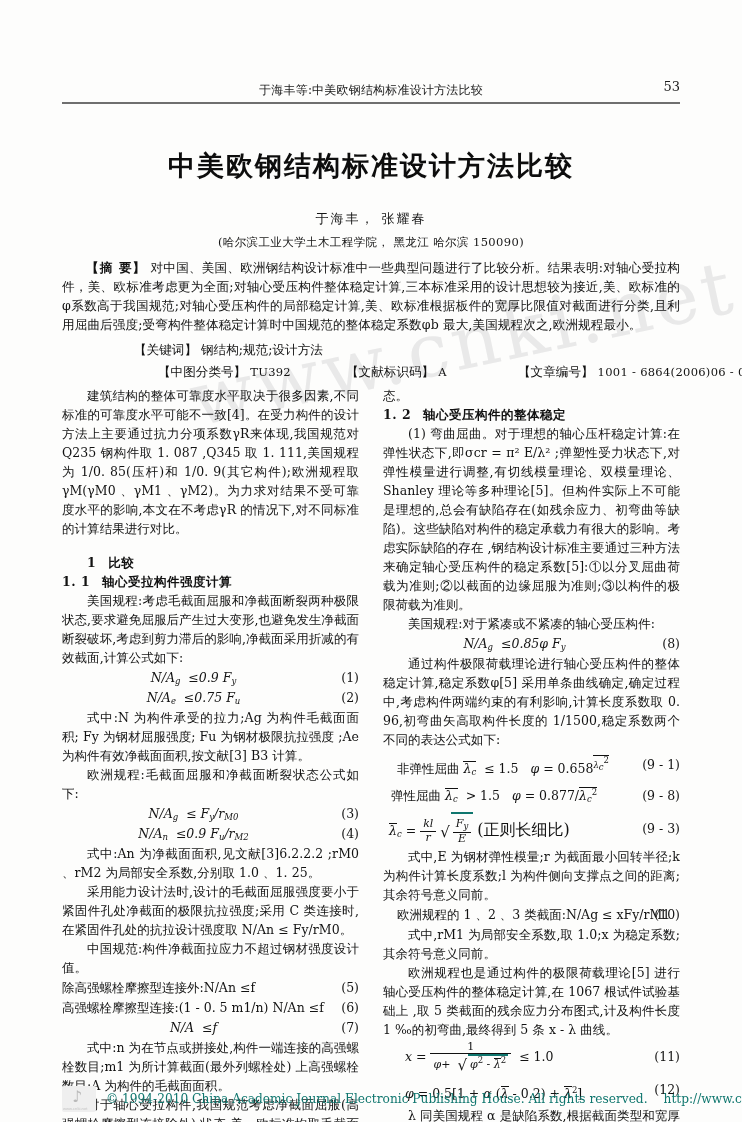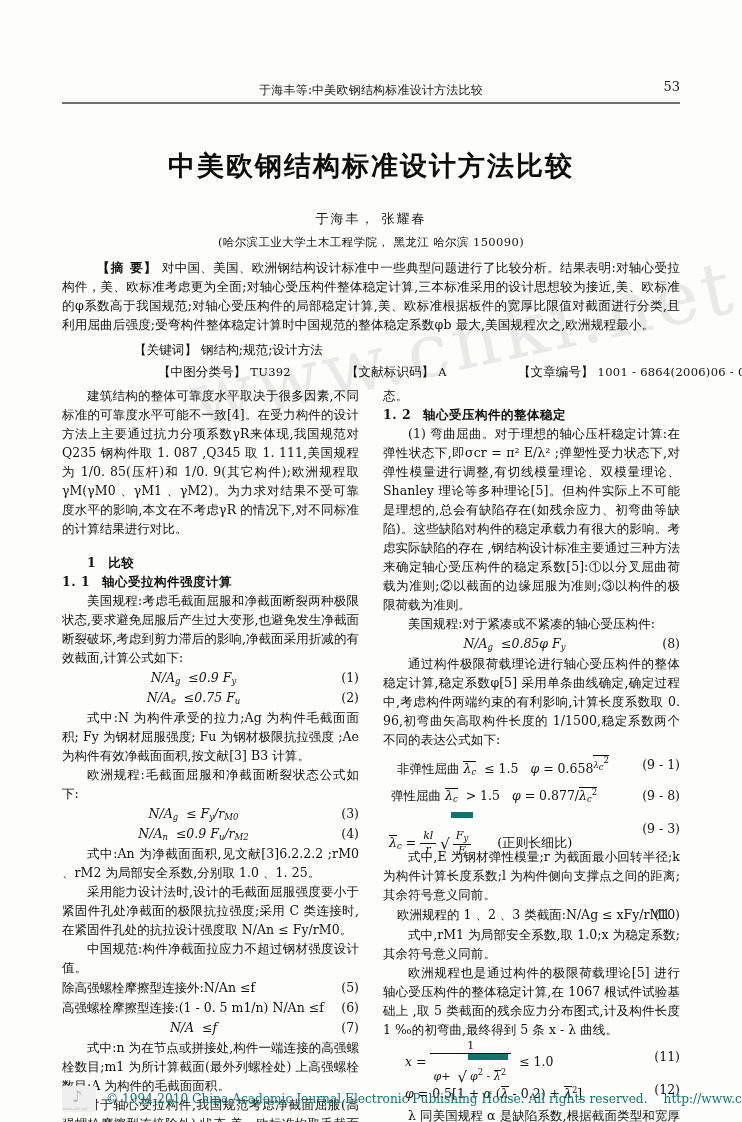--- a/index.html
+++ b/index.html
@@ -112,21 +112,20 @@
     font-size: 12.6px;
     line-height: 1.52;
     text-align: justify;
     text-indent: 24px;
     color: #121212;
     letter-spacing: 0.1px;
   }
   .abs-lead {
     font-weight: bold;
     letter-spacing: 1px;
-    margin-left: 11px;
   }
   .kw-line {
     margin-top: 5px;
     font-size: 12.6px;
     line-height: 1.6;
     text-indent: 24px;
     color: #121212;
   }
   .kw-lead {
     font-weight: normal;
@@ -213,22 +212,22 @@
     display: inline-block;
     vertical-align: middle;
     text-align: center;
     font-size: 11px;
     line-height: 1.15;
   }
   .frac .num2 { display: block; border-bottom: 1px solid #111; padding: 0 3px; }
   .frac .den2 { display: block; padding: 0 3px; }
   .sqrt {
     display: inline-block;
-    border-top: 6px solid #0f766e;
-    padding: 8px 2px 0 2px;
+    border-top: 2px solid #0f766e;
+    padding: 0 2px 0 2px;
     margin-left: 1px;
   }
   .radic { font-size: 15px; vertical-align: -2px; }
   .ovl { border-top: 1px solid #111; padding-top: 0px; display: inline-block; line-height: 1.05; }
 
   
   .footer {
     position: absolute;
     left: 62px;
     top: 1086px;
@@ -420,21 +419,21 @@
           &nbsp;&gt; 1.5&nbsp;&nbsp; <span class="inl">φ</span> = 0.877/<span class="ovl"><span class="inl">λ</span><span class="sub">c</span><span class="sup">2</span></span>
         </span>
         <span class="eq-num">(9 - 8)</span>
       </div>
 
       <div class="eq eq-tall">
         <span style="position:absolute;left:6px;">
           <span class="ovl"><span class="inl">λ</span></span><span class="sub">c</span> =
           <span class="frac"><span class="num2"><i>kl</i></span><span class="den2"><i>r</i></span></span>
           <span class="radic">√</span><span class="sqrt"><span class="frac"><span class="num2"><i>F</i><span class="sub">y</span></span><span class="den2"><i>E</i></span></span></span>
-          <span style="font-style:normal;font-size:13px;margin-left:20px;">(正则长细比)</span>
+          <span style="font-style:normal;font-size:16px;">(正则长细比)</span>
         </span>
         <span class="eq-num">(9 - 3)</span>
       </div>
 
       <p class="p">式中,E 为钢材弹性模量;r 为截面最小回转半径;k 为构件计算长度系数;l 为构件侧向支撑点之间的距离;其余符号意义同前。</p>
 
       <div class="eq">
         <span style="position:absolute;left:14px;">欧洲规程的 1 、2 、3 类截面:N/Ag ≤ xFy/rM1</span>
         <span class="eq-num">(10)</span>
       </div>

